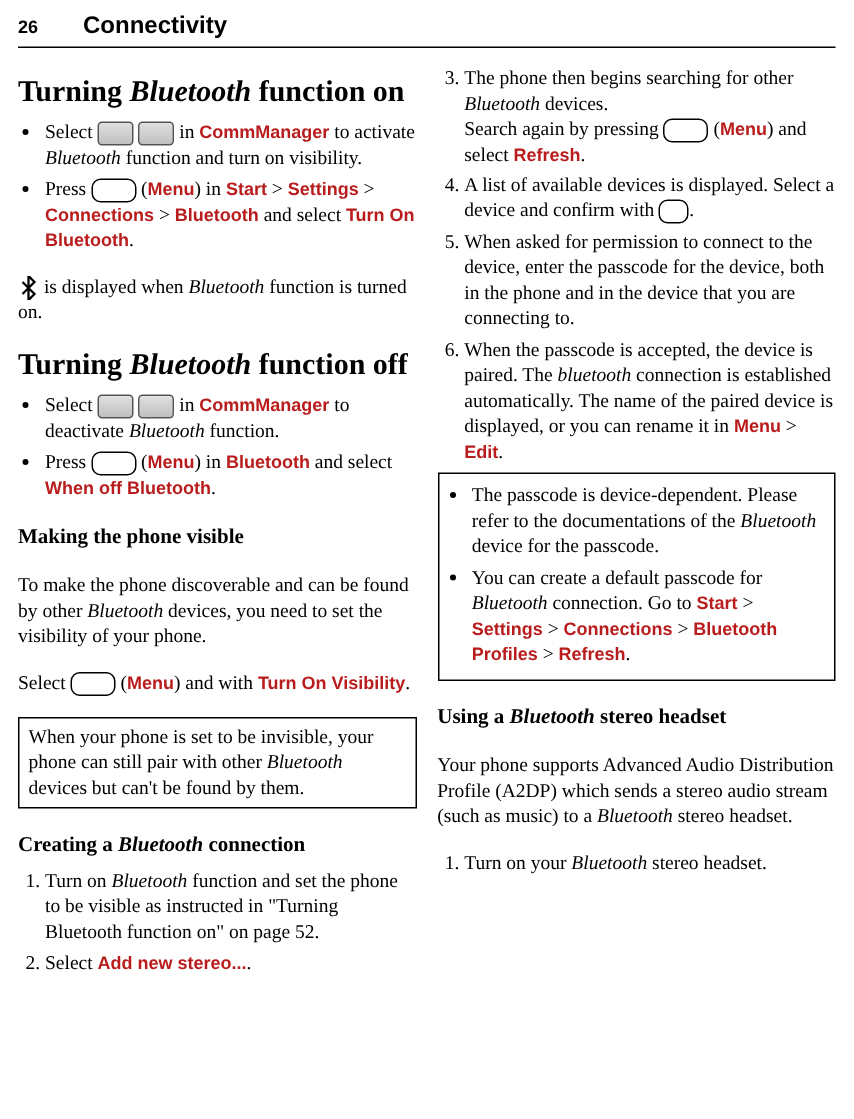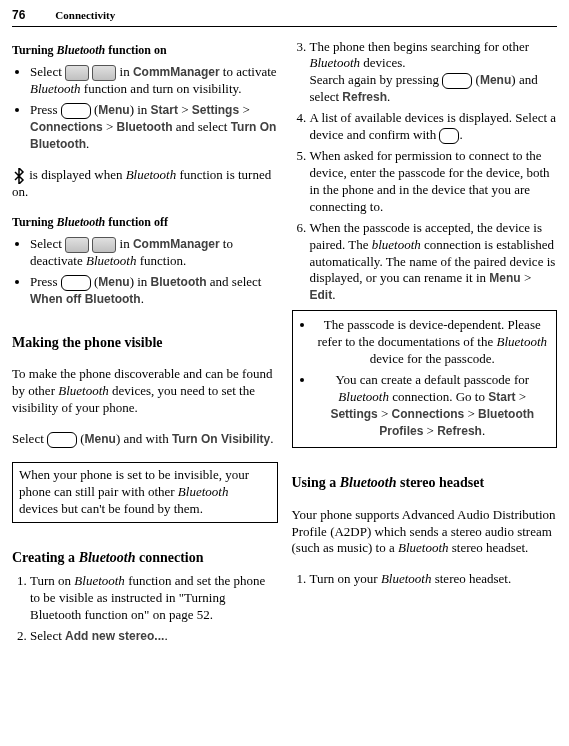--- a/index.html
+++ b/index.html
@@ -20,40 +20,40 @@
       margin-bottom: 8px;
     }
     .page-num {
       font-weight: bold;
       font-family: Arial, sans-serif;
       font-size: 12px;
       margin-right: 30px;
     }
     .section-name {
       font-weight: bold;
-      font-family: Liberation Serif, serif;
-      font-size: 11px;
+      font-family: Liberation Sans, sans-serif;
+      font-size: 16px;
     }
     .columns {
       display: flex;
       gap: 14px;
     }
     .col {
       flex: 1;
       min-width: 0;
     }
     h2 {
-      font-size: 12px;
+      font-size: 20px;
       font-weight: bold;
       margin: 8px 0 6px 0;
     }
     h3 {
       font-size: 14px;
       font-weight: bold;
-      margin: 26px 0 6px 0;
+      margin: 16px 0 6px 0;
     }
     p {
       margin: 14px 0;
     }
     ul {
       margin: 4px 0;
       padding-left: 18px;
     }
     ol {
       margin: 4px 0;
@@ -61,21 +61,21 @@
     }
     li {
       margin-bottom: 4px;
     }
     .italic {
       font-style: italic;
     }
     .ui-label {
       font-family: Arial, sans-serif;
       font-weight: bold;
-      color: #404040;
+      color: #b91c1c;
       font-size: 12px;
     }
     .icon-btn {
       display: inline-block;
       vertical-align: middle;
       border: 1.5px solid #000;
       border-radius: 6px;
       background: #fff;
       height: 14px;
       width: 28px;
@@ -100,28 +100,27 @@
       height: 16px;
     }
     .note-box {
       border: 1px solid #000;
       padding: 4px 6px;
       margin: 6px 0;
     }
     .note-box ul {
       padding-left: 16px;
       margin: 2px 0;
-      text-align: center;
     }
   </style>
 </head>
 <body>
 
 <div class="header">
-  <span class="page-num">76</span>
+  <span class="page-num">26</span>
   <span class="section-name">Connectivity</span>
 </div>
 
 <div class="columns">
 
   <div class="col">
     <h2>Turning <span class="italic">Bluetooth</span> function on</h2>
     <ul>
       <li>
         <span>Select </span><span class="icon-box"></span> <span class="icon-box"></span><span> in </span><span class="ui-label">CommManager</span><span> to activate <span class="italic">Bluetooth</span> function and turn on visibility.</span>

